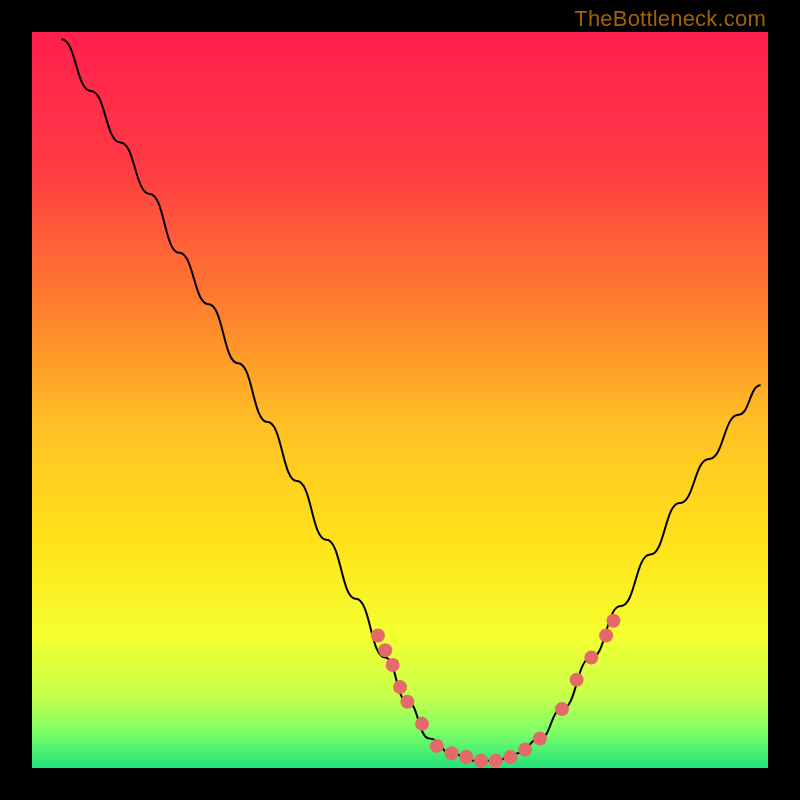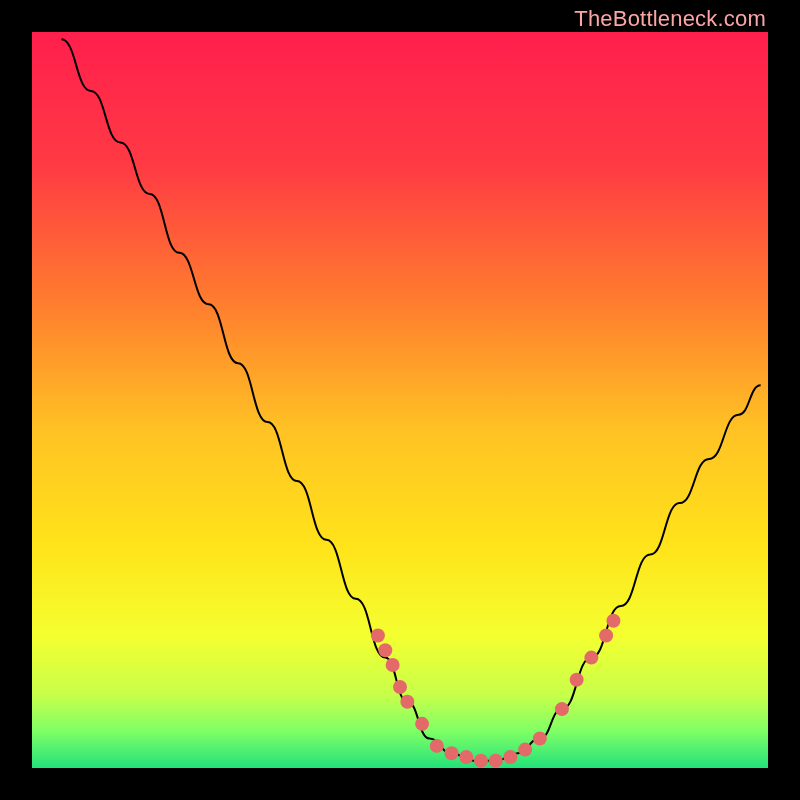--- a/index.html
+++ b/index.html
@@ -21,21 +21,21 @@
     position: absolute;
     left: 32px;
     top: 32px;
     width: 736px;
     height: 736px;
   }
   .watermark {
     position: absolute;
     top: 6px;
     right: 34px;
-    color: #fca5a5;
+    color: #a16207;
     font-size: 22px;
     font-weight: 400;
     letter-spacing: 0.2px;
   }
   svg { display: block; }
 </style>
 </head>
 <body>
 
 <div class="frame">

